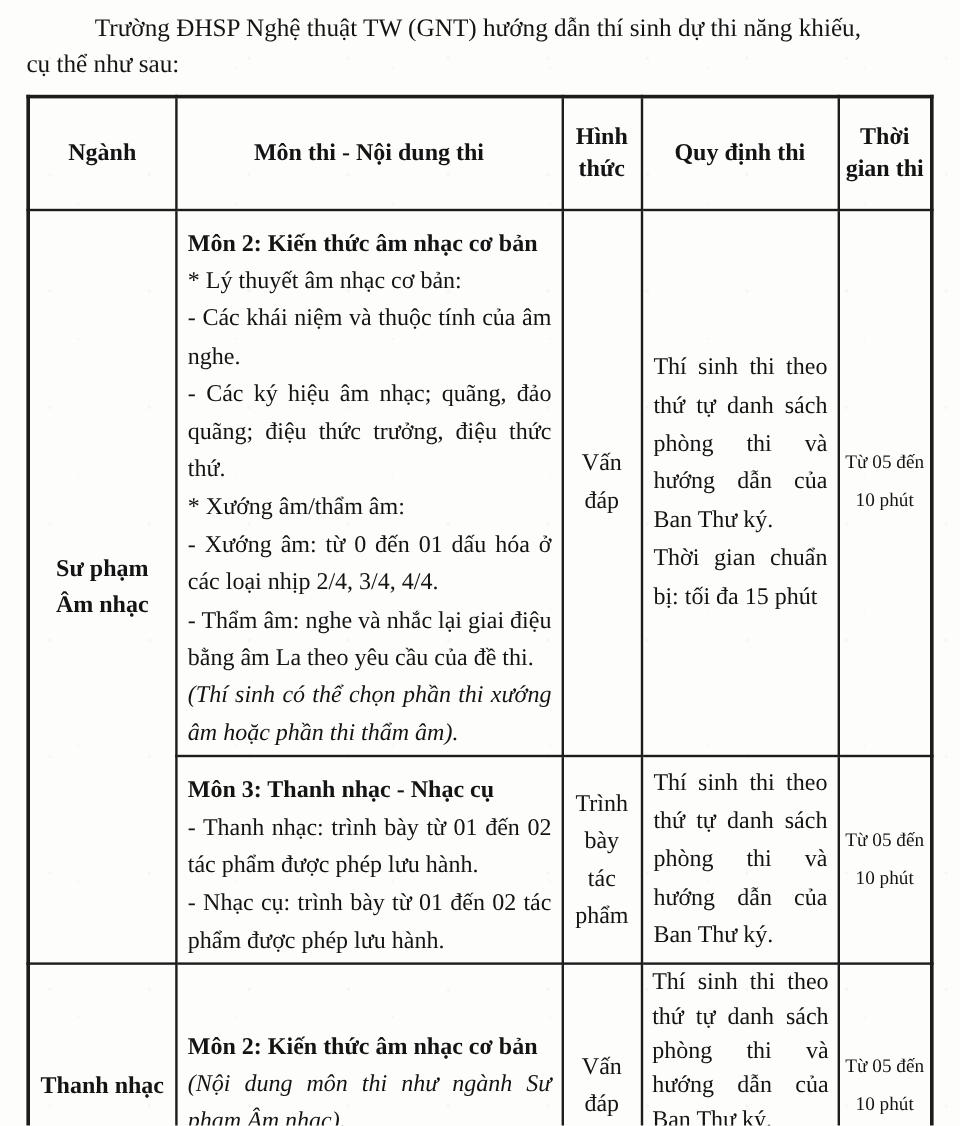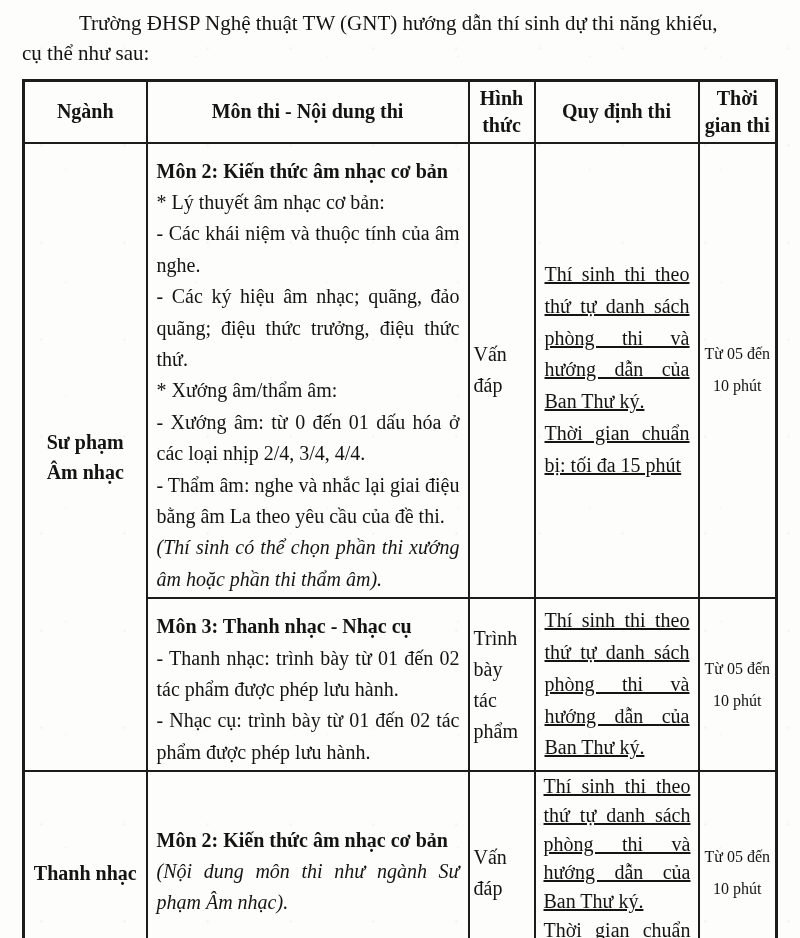--- a/index.html
+++ b/index.html
@@ -34,21 +34,21 @@
     overflow: hidden;
   }
   .exam th {
     font-size: 20px;
     font-weight: bold;
     text-align: center;
     vertical-align: middle;
     line-height: 27px;
     padding: 2px;
   }
-  tr.hdr  { height: 62px; }
+  tr.hdr  { height: 94px; }
   tr.r1   { height: 408px; }
   tr.r2   { height: 155px; }
   tr.r3   { height: 201px; }
 
   td.nganh {
     text-align: center;
     vertical-align: middle;
     font-weight: bold;
     font-size: 20px;
     line-height: 30px;
@@ -59,33 +59,34 @@
     padding: 12px 8px 2px 9px;
     font-size: 20px;
     line-height: 31.4px;
     text-align: justify;
   }
   td.mon.mid { vertical-align: middle; padding-top: 0; }
   td.mon p { margin: 0; }
   .bold-title { font-weight: bold; text-align: left; }
   .note { font-style: italic; }
   td.hinh {
+    text-align: center;
     vertical-align: middle;
     font-size: 20px;
     line-height: 31px;
     padding: 0 4px;
   }
   td.quy {
     vertical-align: middle;
     padding: 0 8px 0 9px;
     font-size: 20px;
     line-height: 31.8px;
     text-align: justify;
   }
-  td.quy p { margin: 0; text-decoration: underline; }
+  td.quy p { margin: 0; }
   tr.r3 td.quy { line-height: 28.7px; padding: 0 7px 0 8px; }
   td.tgian {
     text-align: center;
     vertical-align: middle;
     font-size: 16px;
     line-height: 32px;
     padding: 0 3px;
   }
 </style>
 </head>

